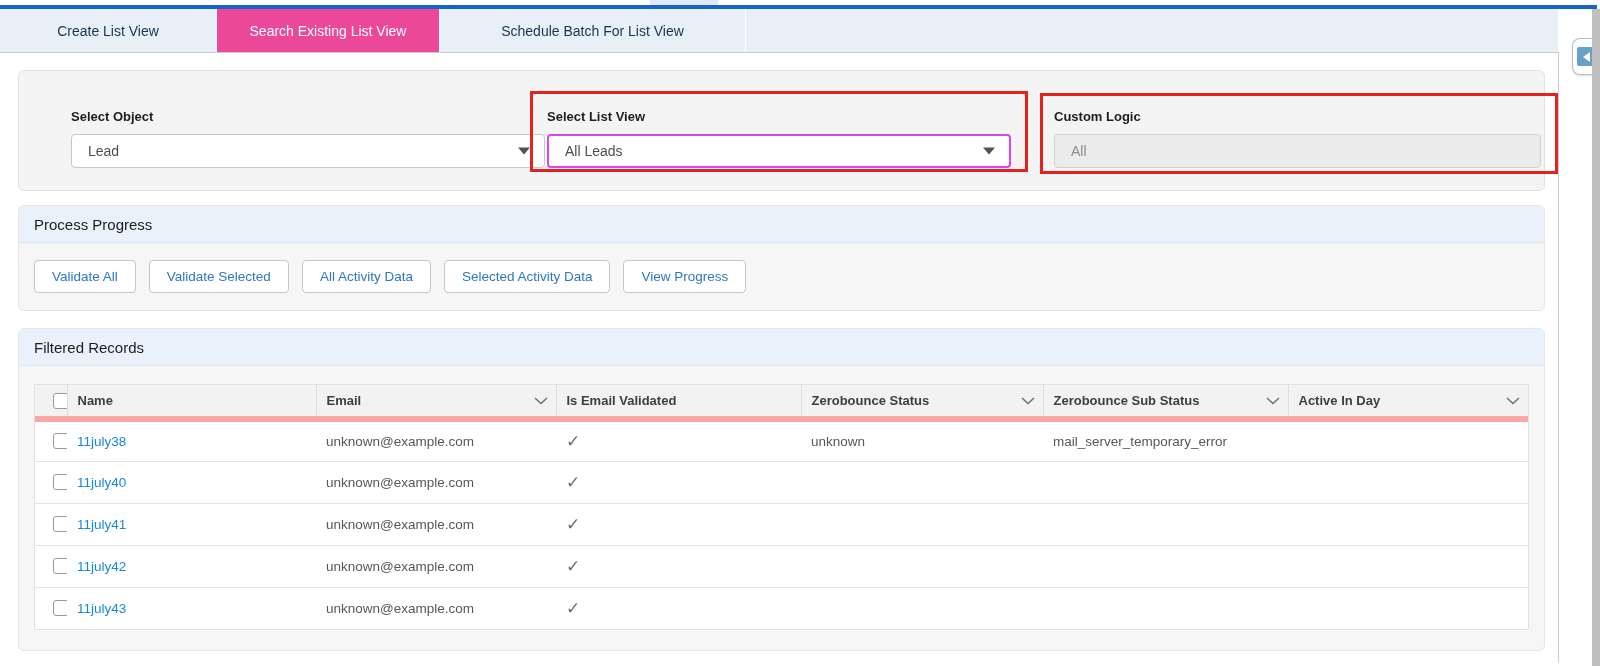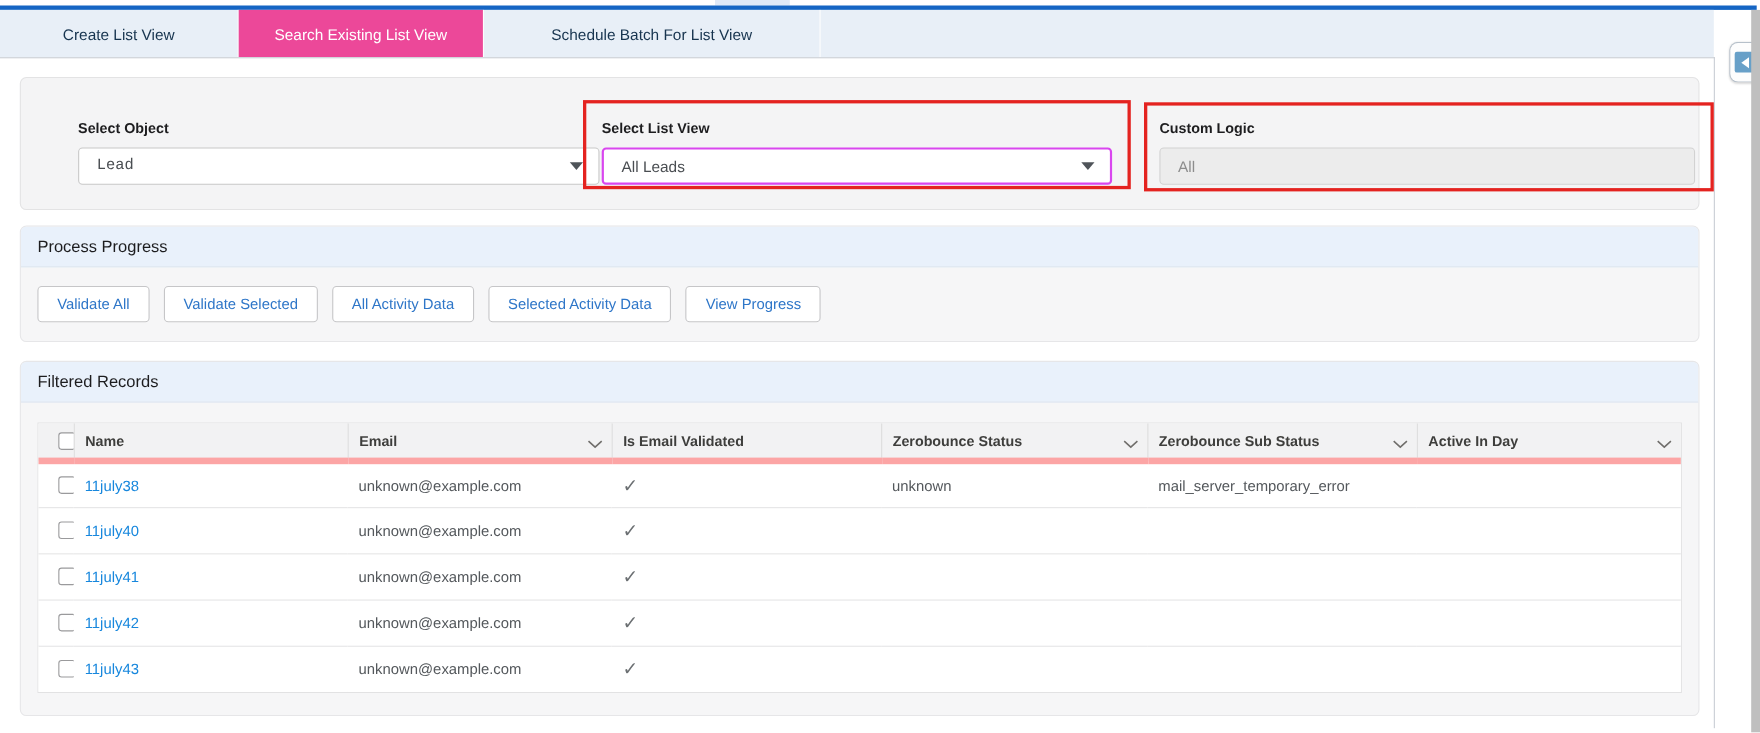--- a/index.html
+++ b/index.html
@@ -56,21 +56,21 @@
          cursor:pointer; font-family:"Liberation Sans", sans-serif; }
 
   .records-panel { top:275px; height:323px; }
 
   
   .table-wrap { margin:18px 15px 0 15px; background:#fff; border:1px solid #e2e2e3; }
   table { width:100%; border-collapse:collapse; table-layout:fixed; }
   thead td { background:#f2f2f3; height:34px; font-size:13px; font-weight:bold; color:#3e3e3c;
              border-left:1px solid #dddddd; padding:0 8px 0 10px; }
   thead td:first-child { border-left:none; }
-  .th-inner { display:flex; align-items:flex-end; justify-content:space-between; }
+  .th-inner { display:flex; align-items:center; justify-content:space-between; }
   tbody td { height:42px; font-size:13.5px; color:#54585c; padding:0 8px 0 10px;
              border-top:1px solid #e5e5e6; background:#fff; }
   tbody tr:first-child td { border-top:6px solid #fca5a5; }
   .link { color:#1787dd; cursor:pointer; }
   .checkmark { color:#6b6f72; font-size:17px; }
   .cb { width:16px; height:16px; background:#fff; border:1.5px solid #9a9a9c;
         border-radius:3px; margin-left:8px; cursor:pointer; }
   .chev { flex:0 0 auto; }
 
   
@@ -96,21 +96,21 @@
     <div class="tab tab-1">Create List View</div>
     <div class="tab tab-2 active">Search Existing List View</div>
     <div class="tab tab-3">Schedule Batch For List View</div>
   </div>
 
   <div class="container">
 
     <div class="panel form-panel">
       <div class="field" style="left:25px; width:474px;margin-left:27px;">
         <div class="field-label">Select Object</div>
-        <div class="control" style="left:0; width:474px;font-family:Liberation Mono, monospace;">
+        <div class="control" style="left:0; width:474px;">
           <span>Lead</span>
           <span class="dd-arrow"></span>
         </div>
       </div>
       <div class="field" style="left:528px; width:464px;">
         <div class="field-label">Select List View</div>
         <div class="control focused" style="left:0; width:464px;">
           <span>All Leads</span>
           <span class="dd-arrow"></span>
         </div>

